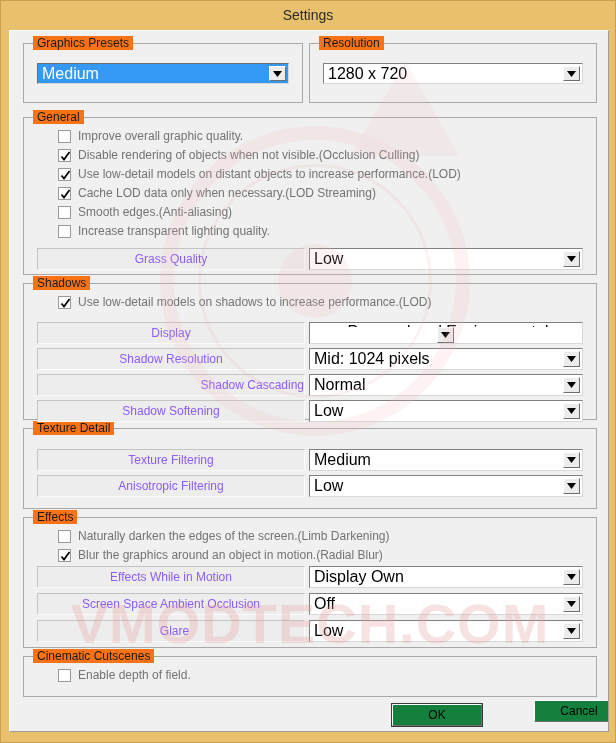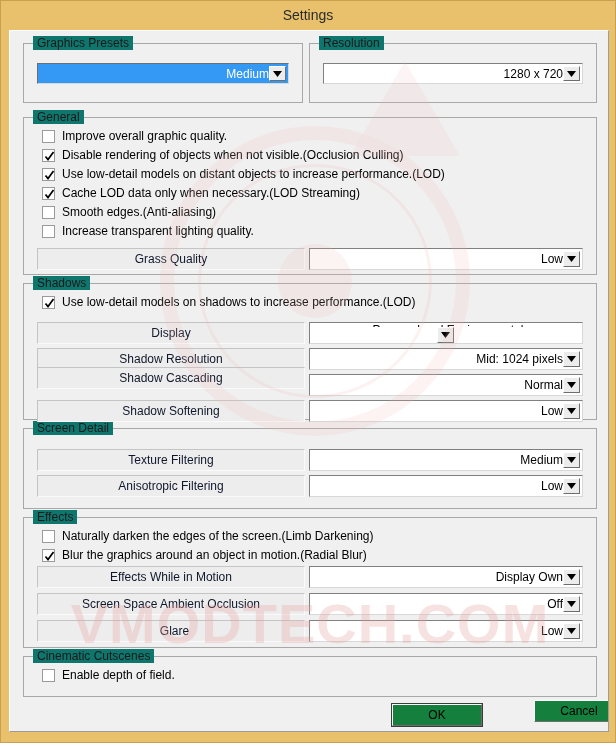--- a/index.html
+++ b/index.html
@@ -101,21 +101,21 @@
   
   .group {
     position: absolute;
     border: 1px solid #A8A8A8;
     background: transparent;
     z-index: 5;
   }
   .group > .gtitle {
     position: absolute;
     top: -8px; left: 9px;
-    background: #0f766e;
+    background: #f97316;
     padding: 0 4px;
     font-size: 12px;
     color: #1a1a1a;
     white-space: nowrap;
   }
 
   
   .combo {
     position: absolute;
     background: #FFFFFF;
@@ -123,25 +123,24 @@
     border-left: 1px solid #808080;
     border-right: 1px solid #D8D8D8;
     border-bottom: 1px solid #D8D8D8;
     display: flex;
     align-items: center;
     z-index: 10;
   }
   .combo .cval {
     flex: 1;
     padding-left: 4px;
-    font-size: 12px;
+    font-size: 16px;
     color: #000;
     white-space: nowrap;
     overflow: hidden;
-    text-align: right;
   }
   .combo.sel {
     background: #3399F5;
     border-top: 1px solid #6e6e6e;
     border-left: 1px solid #6e6e6e;
   }
   .combo.sel .cval { color: #FFFFFF; }
   .cbtn {
     width: 17px;
     margin-right: 2px;
@@ -158,33 +157,34 @@
   
   .lblrow {
     position: absolute;
     background: #EDEDED;
     border-top: 1px solid #C4C4C4;
     border-left: 1px solid #C4C4C4;
     border-right: 1px solid #FAFAFA;
     border-bottom: 1px solid #FAFAFA;
     display: flex; align-items: center; justify-content: center;
     font-size: 12px;
-    color: #0f172a;
+    color: #8b5cf6;
     z-index: 10;
   }
 
   
   .cbrow {
     position: absolute;
     display: flex;
     align-items: center;
     font-size: 12px;
-    color: #000000;
+    color: #737373;
     white-space: nowrap;
     z-index: 10;
+    margin-left: 16px;
   }
   .box {
     width: 13px; height: 13px;
     background: #FFFFFF;
     border: 1px solid #9A9A9A;
     margin-right: 7px;
     flex: 0 0 13px;
     position: relative;
   }
   .box svg { position: absolute; left: 0; top: -1px; }
@@ -334,21 +334,21 @@
     </div>
     <div class="combo" style="left:299px; top:317px; width:274px; height:22px;">
       <span class="cval">Mid: 1024 pixels</span>
       <span class="cbtn" style="height:16px;">
         <svg width="9" height="6" viewBox="0 0 9 6">
             <path d="M0 0 L9 0 L4.5 6 Z" fill="#000"></path>
           </svg>
       </span>
     </div>
 
-    <div class="lblrow" style="left:27px; top:336px; width:268px; height:22px;">
+    <div class="lblrow" style="left:27px; top:343px; width:268px; height:22px;justify-content:flex-end;">
       <span>Shadow Cascading</span>
     </div>
     <div class="combo" style="left:299px; top:343px; width:274px; height:22px;">
       <span class="cval">Normal</span>
       <span class="cbtn" style="height:16px;">
         <svg width="9" height="6" viewBox="0 0 9 6">
             <path d="M0 0 L9 0 L4.5 6 Z" fill="#000"></path>
           </svg>
       </span>
     </div>
@@ -359,21 +359,21 @@
     <div class="combo" style="left:299px; top:369px; width:274px; height:22px;">
       <span class="cval">Low</span>
       <span class="cbtn" style="height:16px;">
         <svg width="9" height="6" viewBox="0 0 9 6">
             <path d="M0 0 L9 0 L4.5 6 Z" fill="#000"></path>
           </svg>
       </span>
     </div>
 
     <div class="group" style="left:13px; top:397px; width:574px; height:81px;">
-      <span class="gtitle">Screen Detail</span>
+      <span class="gtitle">Texture Detail</span>
     </div>
 
     <div class="lblrow" style="left:27px; top:418px; width:268px; height:22px;">
       <span>Texture Filtering</span>
     </div>
     <div class="combo" style="left:299px; top:418px; width:274px; height:22px;">
       <span class="cval">Medium</span>
       <span class="cbtn" style="height:16px;">
         <svg width="9" height="6" viewBox="0 0 9 6">
             <path d="M0 0 L9 0 L4.5 6 Z" fill="#000"></path>

